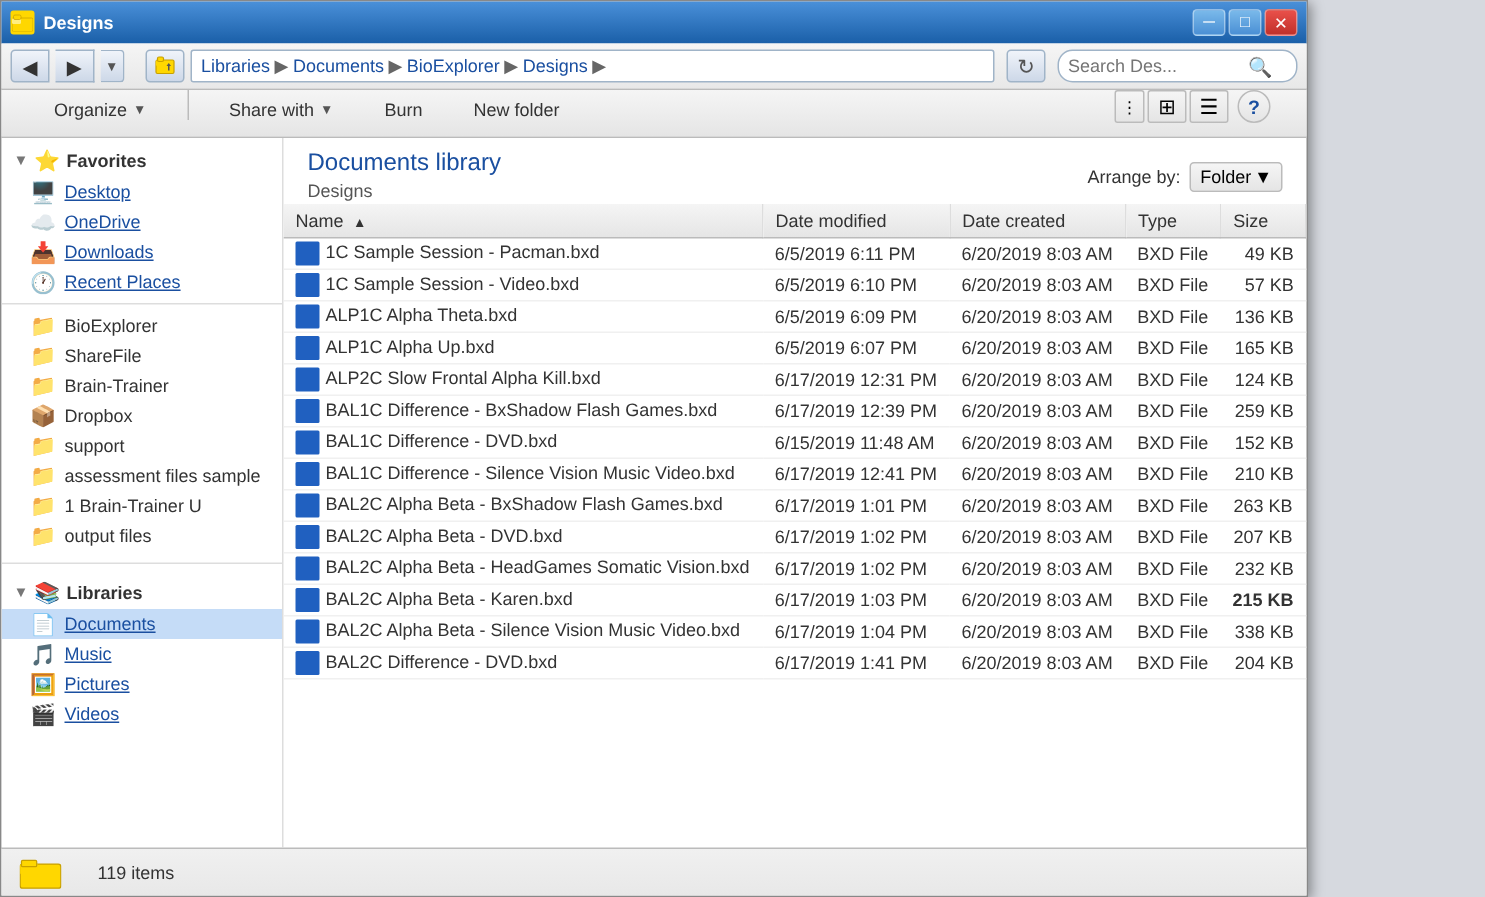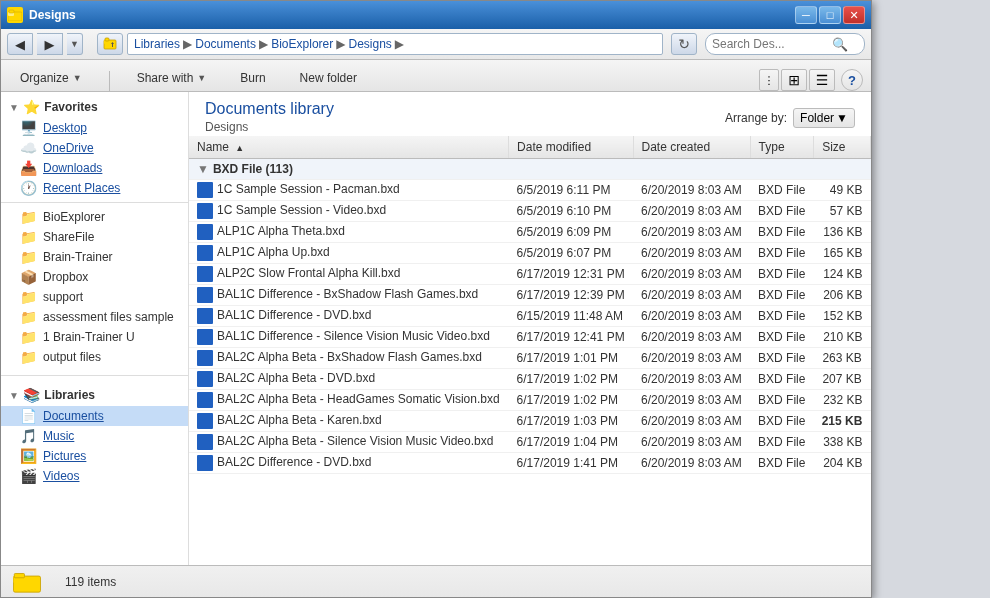--- a/index.html
+++ b/index.html
@@ -24,21 +24,21 @@
     .recent-btn { width: 16px; height: 22px; background: linear-gradient(180deg, #f0f4fa, #cdd8e8); border: 1px solid #a0b4c8; border-left: none; border-radius: 0 3px 3px 0; display: flex; align-items: center; justify-content: center; cursor: pointer; font-size: 9px; color: #555; }
     .address-path { flex: 1; height: 22px; background: white; border: 1px solid #a0b4c8; border-radius: 2px; display: flex; align-items: center; padding: 0 6px; font-size: 12px; color: #333; overflow: hidden; }
     .path-item { color: #1a4fa0; cursor: pointer; }
     .path-sep { color: #666; margin: 0 3px; }
     .refresh-btn { width: 26px; height: 22px; background: linear-gradient(180deg, #f0f4fa, #cdd8e8); border: 1px solid #a0b4c8; border-radius: 3px; display: flex; align-items: center; justify-content: center; cursor: pointer; font-size: 14px; color: #555; }
     .search-box { width: 160px; height: 22px; border: 1px solid #a0b4c8; border-radius: 10px; display: flex; align-items: center; padding: 0 6px; background: white; }
     .search-box input { border: none; outline: none; font-size: 12px; width: 120px; color: #999; }
     .search-icon-sm { color: #999; font-size: 13px; }
 
     
-    .toolbar { background: linear-gradient(180deg, #f5f5f5, #e5e5e5); border-bottom: 1px solid #bbb; height: 32px; display: flex; align-items: flex-end; padding: 0 8px; gap: 12px; }
+    .toolbar { background: linear-gradient(180deg, #f5f5f5, #e5e5e5); border-bottom: 1px solid #bbb; height: 32px; display: flex; align-items: flex-start; padding: 0 24px; gap: 12px; }
     .tool-btn { height: 26px; padding: 0 10px; background: transparent; border: 1px solid transparent; border-radius: 3px; cursor: pointer; display: flex; align-items: center; gap: 4px; font-size: 12px; color: #333; }
     .tool-btn .arrow { font-size: 9px; color: #555; }
     .toolbar-sep { width: 1px; height: 20px; background: #bbb; margin: 0 4px; }
 
     
     .main-content { flex: 1; display: flex; overflow: hidden; }
 
     
     .sidebar { width: 188px; min-width: 188px; background: white; border-right: 1px solid #ddd; overflow-y: auto; overflow-x: hidden; display: flex; flex-direction: column; }
     .sidebar::-webkit-scrollbar { width: 14px; }
@@ -285,23 +285,20 @@
               </th>
               <th>
                 <span>Type</span>
               </th>
               <th>
                 <span>Size</span>
               </th>
             </tr>
           </thead>
           <tbody id="file-table-body">
-          <tr class="group-row">
-                <td colspan="5"><span class="group-icon">▼</span>BXD File (113)</td>
-              </tr>
               <tr>
                 <td><span style="display:inline-block;width:16px;height:16px;margin-right:4px;vertical-align:middle;background:#2060c0;border-radius:1px;"></span>1C Sample Session - Pacman.bxd</td>
                 <td>6/5/2019 6:11 PM</td>
                 <td>6/20/2019 8:03 AM</td>
                 <td>BXD File</td>
                 <td style="text-align: right;">49 KB</td>
               </tr>
               <tr>
                 <td><span style="display:inline-block;width:16px;height:16px;margin-right:4px;vertical-align:middle;background:#2060c0;border-radius:1px;"></span>1C Sample Session - Video.bxd</td>
                 <td>6/5/2019 6:10 PM</td>
@@ -328,21 +325,21 @@
                 <td>6/17/2019 12:31 PM</td>
                 <td>6/20/2019 8:03 AM</td>
                 <td>BXD File</td>
                 <td style="text-align: right;">124 KB</td>
               </tr>
               <tr>
                 <td><span style="display:inline-block;width:16px;height:16px;margin-right:4px;vertical-align:middle;background:#2060c0;border-radius:1px;"></span>BAL1C Difference - BxShadow Flash Games.bxd</td>
                 <td>6/17/2019 12:39 PM</td>
                 <td>6/20/2019 8:03 AM</td>
                 <td>BXD File</td>
-                <td style="text-align: right;">206 KB</td>
+                <td style="text-align: right;">259 KB</td>
               </tr>
               <tr>
                 <td><span style="display:inline-block;width:16px;height:16px;margin-right:4px;vertical-align:middle;background:#2060c0;border-radius:1px;"></span>BAL1C Difference - DVD.bxd</td>
                 <td>6/15/2019 11:48 AM</td>
                 <td>6/20/2019 8:03 AM</td>
                 <td>BXD File</td>
                 <td style="text-align: right;">152 KB</td>
               </tr>
               <tr>
                 <td><span style="display:inline-block;width:16px;height:16px;margin-right:4px;vertical-align:middle;background:#2060c0;border-radius:1px;"></span>BAL1C Difference - Silence Vision Music Video.bxd</td>

